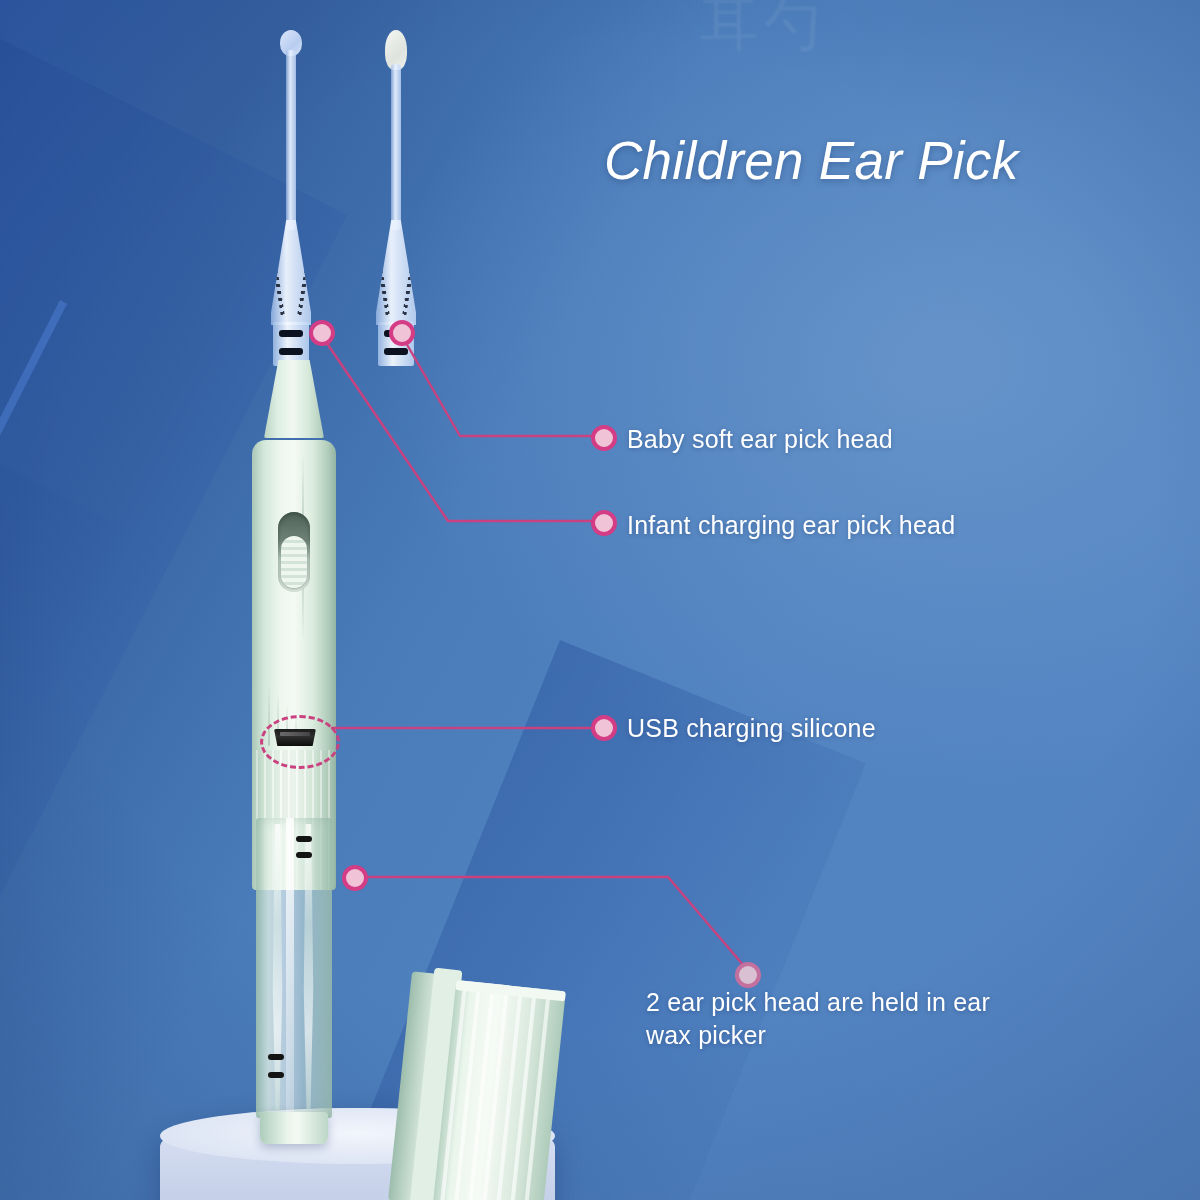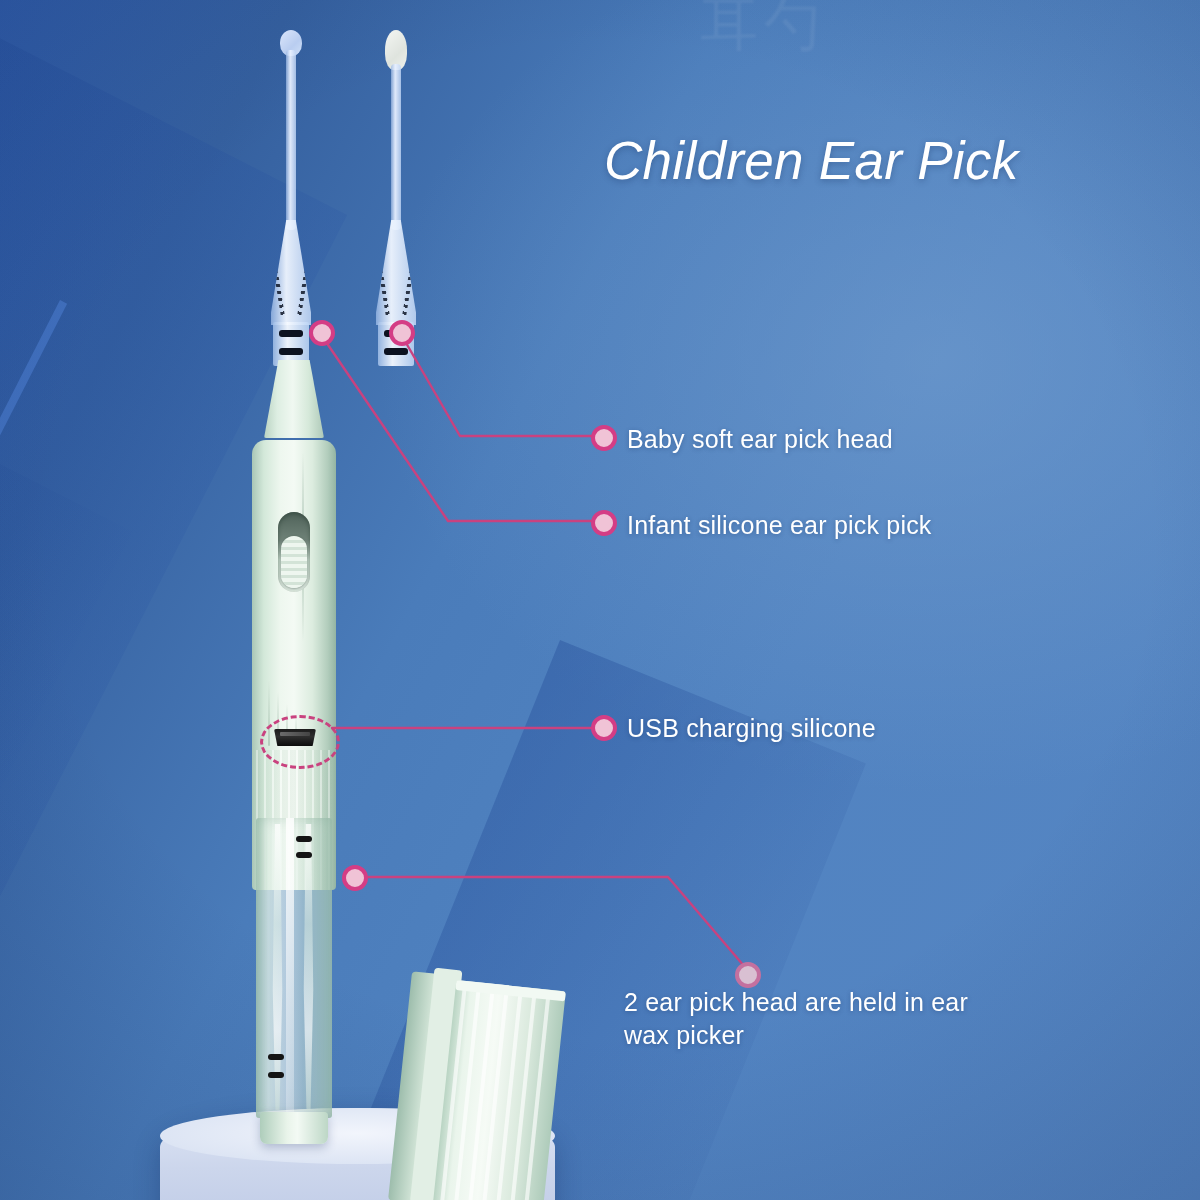--- a/index.html
+++ b/index.html
@@ -64,21 +64,21 @@
 
   
   .label{
     position:absolute;color:#ffffff;font-size:25px;line-height:1.32;
     letter-spacing:.2px;text-shadow:0 1px 4px rgba(20,45,95,.35);
     white-space:pre-line;
   }
   .l1{left:627px;top:423px;}
   .l2{left:627px;top:509px;}
   .l3{left:627px;top:712px;}
-  .l4{left:624px;top:986px;}
+  .l4{left:646px;top:986px;}
 
   
   .pedestal{
     position:absolute;left:160px;top:1108px;width:395px;height:150px;
     background:linear-gradient(180deg,#dfe6f5 0%,#ccd6ec 40%,#b9c6e4 100%);
     border-radius:50% 50% 6px 6px / 26% 26% 4px 4px;
     box-shadow:0 6px 26px rgba(15,35,85,.30);
   }
   .pedestal::before{
     content:"";position:absolute;left:0;top:0;width:100%;height:56px;
@@ -336,18 +336,18 @@
   <div class="dot" style="left:342px;top:865px;"></div>
 
   <div class="dot" style="left:591px;top:425px;"></div>
   <div class="dot" style="left:591px;top:510px;"></div>
   <div class="dot" style="left:591px;top:715px;"></div>
   <div class="dot soft" style="left:735px;top:962px;"></div>
 
   <div class="title">Children Ear Pick</div>
 
   <div class="label l1">Baby soft ear pick head</div>
-  <div class="label l2">Infant silicone ear pick pick</div>
+  <div class="label l2">Infant charging ear pick head</div>
   <div class="label l3">USB charging silicone</div>
   <div class="label l4">2 ear pick head are held in ear
 wax picker</div>
 
 </div>
 
 </body></html>

